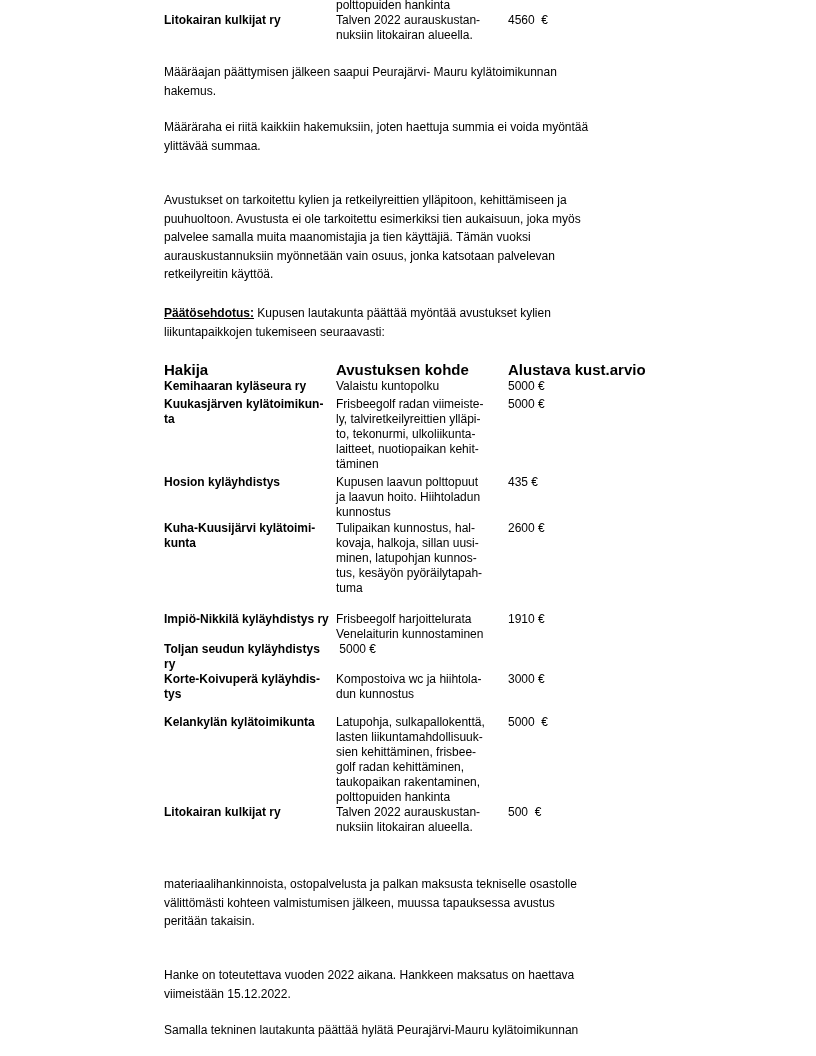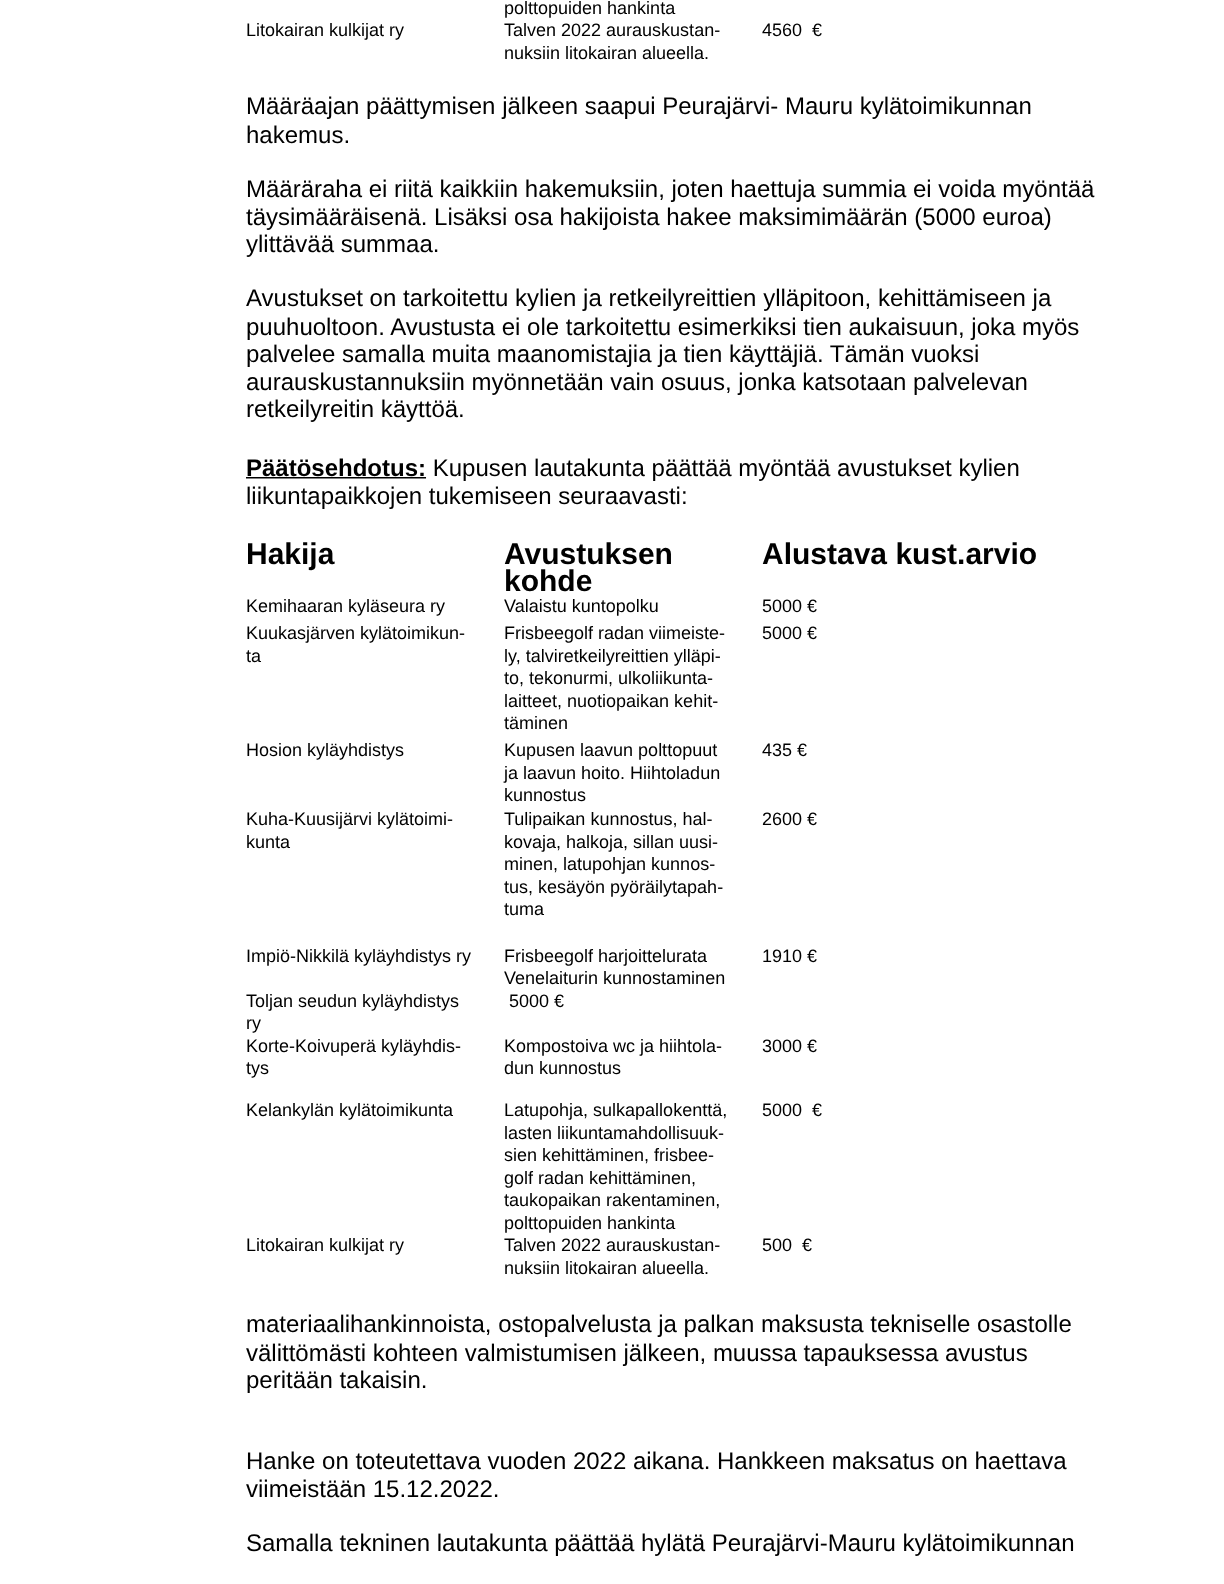--- a/index.html
+++ b/index.html
@@ -26,35 +26,35 @@
     .tbl {
       position: absolute;
       left: 164px;
       font-size: 12px;
       line-height: 15px;
     }
     .row {
       display: flex;
       align-items: flex-start;
     }
-    .c1 { width: 172px; flex: 0 0 172px; }
+    .c1 { width: 172px; flex: 0 0 172px; font-weight: bold; }
     .c2 { width: 172px; flex: 0 0 172px; }
     .c3 { flex: 1 1 auto; white-space: pre; }
     .line { display: block; white-space: nowrap; }
     .hdr {
       font-weight: bold;
-      font-size: 20px;
+      font-size: 15px;
       line-height: 18px;
     }
     
     .para {
       position: absolute;
       left: 164px;
       width: 580px;
-      font-size: 16px;
+      font-size: 12px;
       line-height: 18.5px;
     }
     .para .line { white-space: nowrap; }
     .bold-u {
       font-weight: bold;
       text-decoration: underline;
     }
   </style>
 </head>
 <body>
@@ -81,21 +81,20 @@
     </div>
   </div>
 
   <div class="para" style="top:63px;">
     <span class="line">Määräajan päättymisen jälkeen saapui Peurajärvi- Mauru kylätoimikunnan</span>
     <span class="line">hakemus.</span>
   </div>
 
   <div class="para" style="top:118px;">
     <span class="line">Määräraha ei riitä kaikkiin hakemuksiin, joten haettuja summia ei voida myöntää</span>
-    <span class="line">täysimääräisenä. Lisäksi osa hakijoista hakee maksimimäärän (5000 euroa)</span>
     <span class="line">ylittävää summaa.</span>
   </div>
 
   <div class="para" style="top:191px;">
     <span class="line">Avustukset on tarkoitettu kylien ja retkeilyreittien ylläpitoon, kehittämiseen ja</span>
     <span class="line">puuhuoltoon. Avustusta ei ole tarkoitettu esimerkiksi tien aukaisuun, joka myös</span>
     <span class="line">palvelee samalla muita maanomistajia ja tien käyttäjiä. Tämän vuoksi</span>
     <span class="line">aurauskustannuksiin myönnetään vain osuus, jonka katsotaan palvelevan</span>
     <span class="line">retkeilyreitin käyttöä.</span>
   </div>

